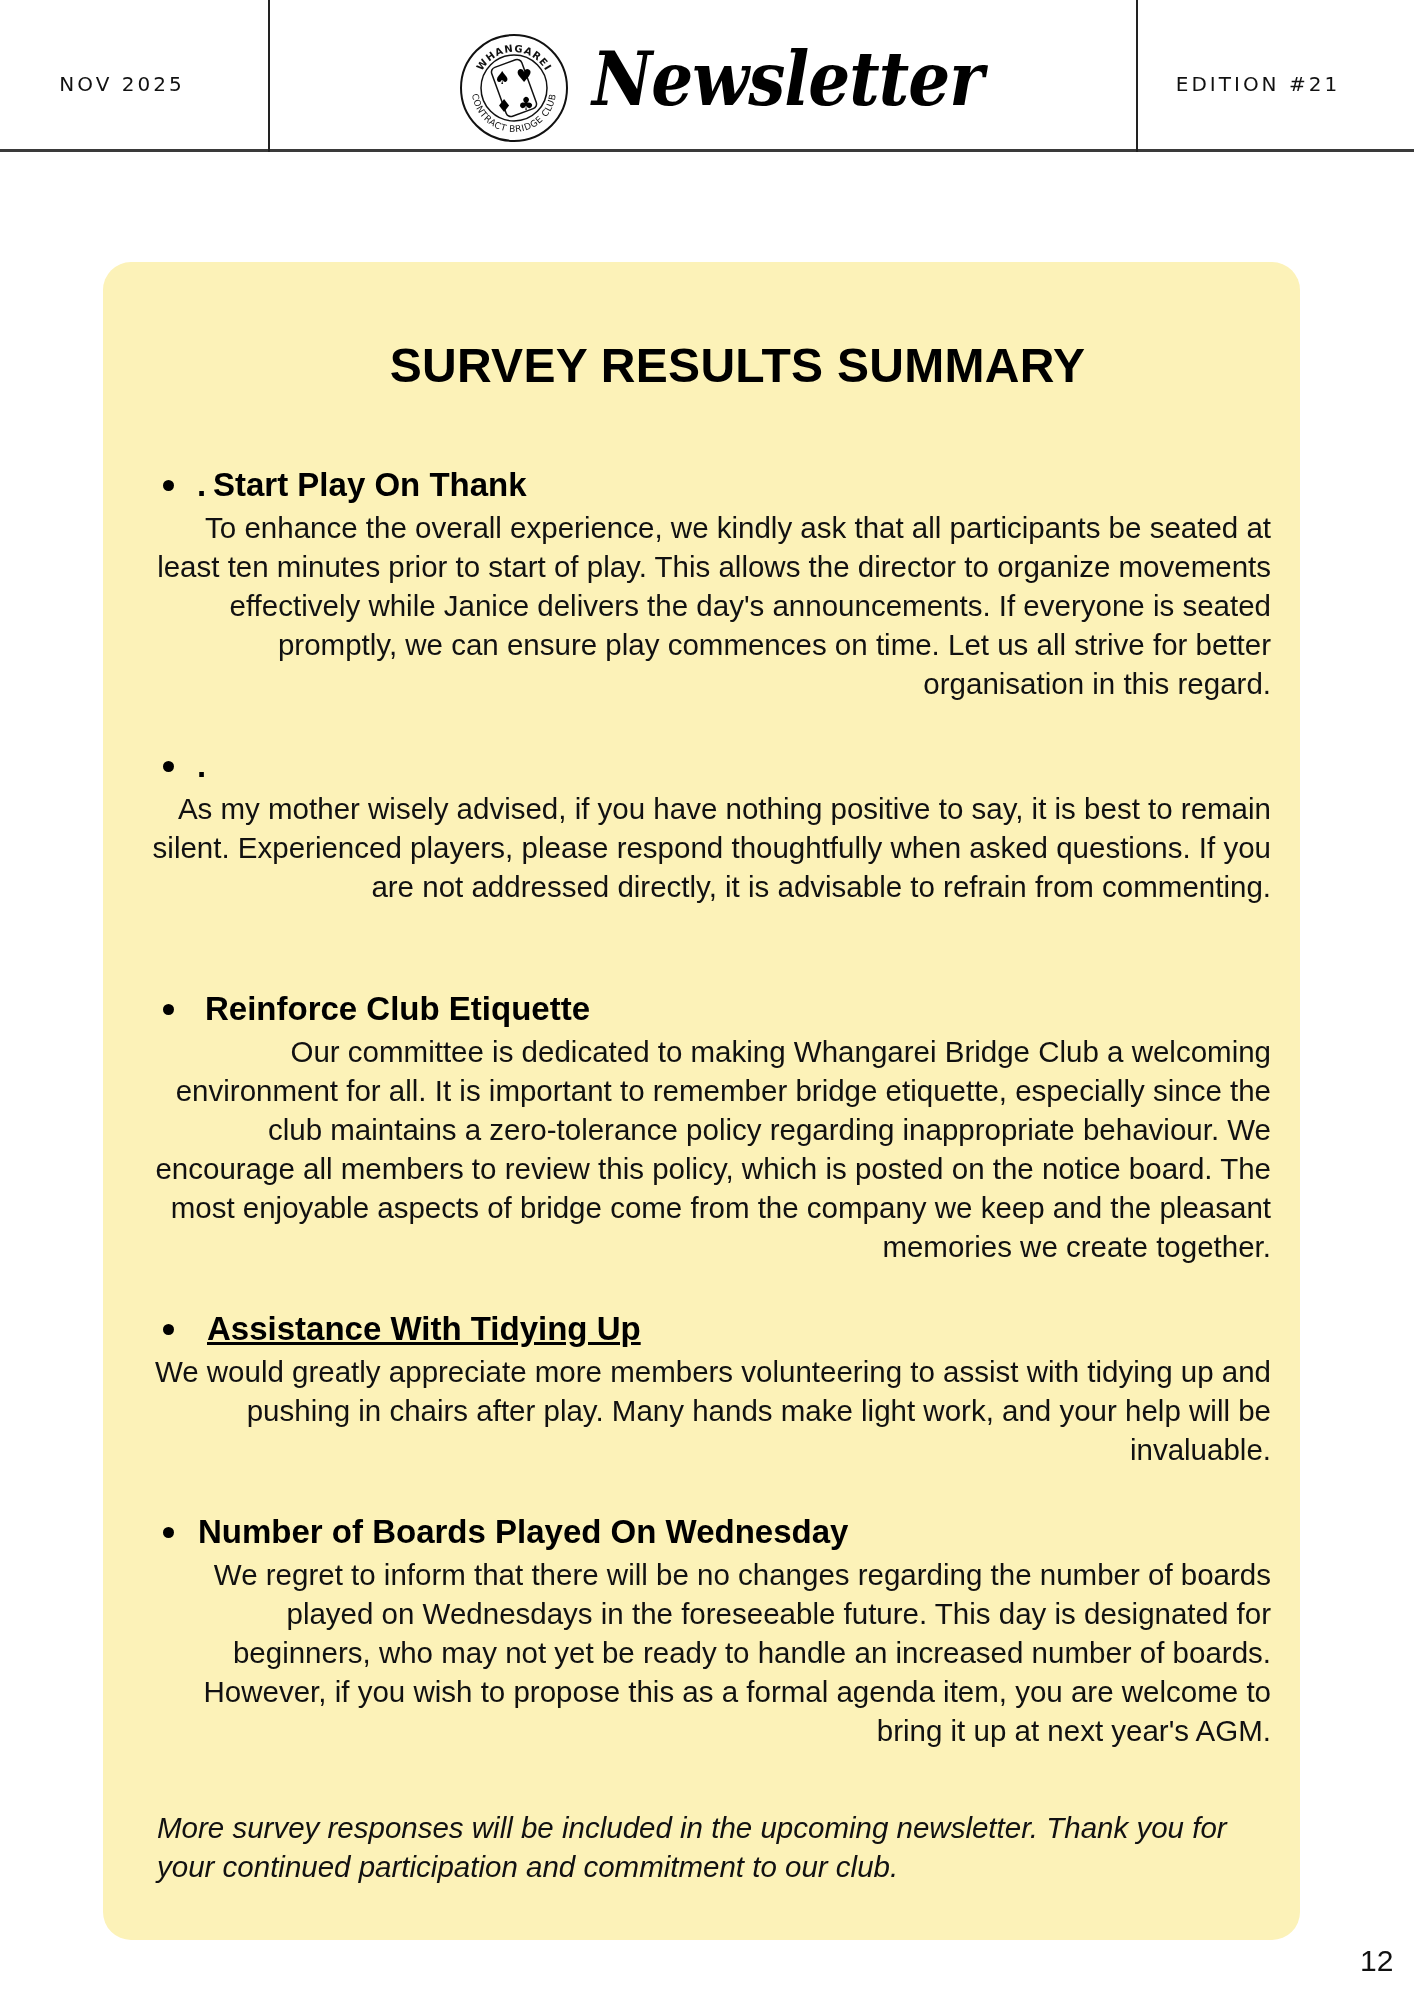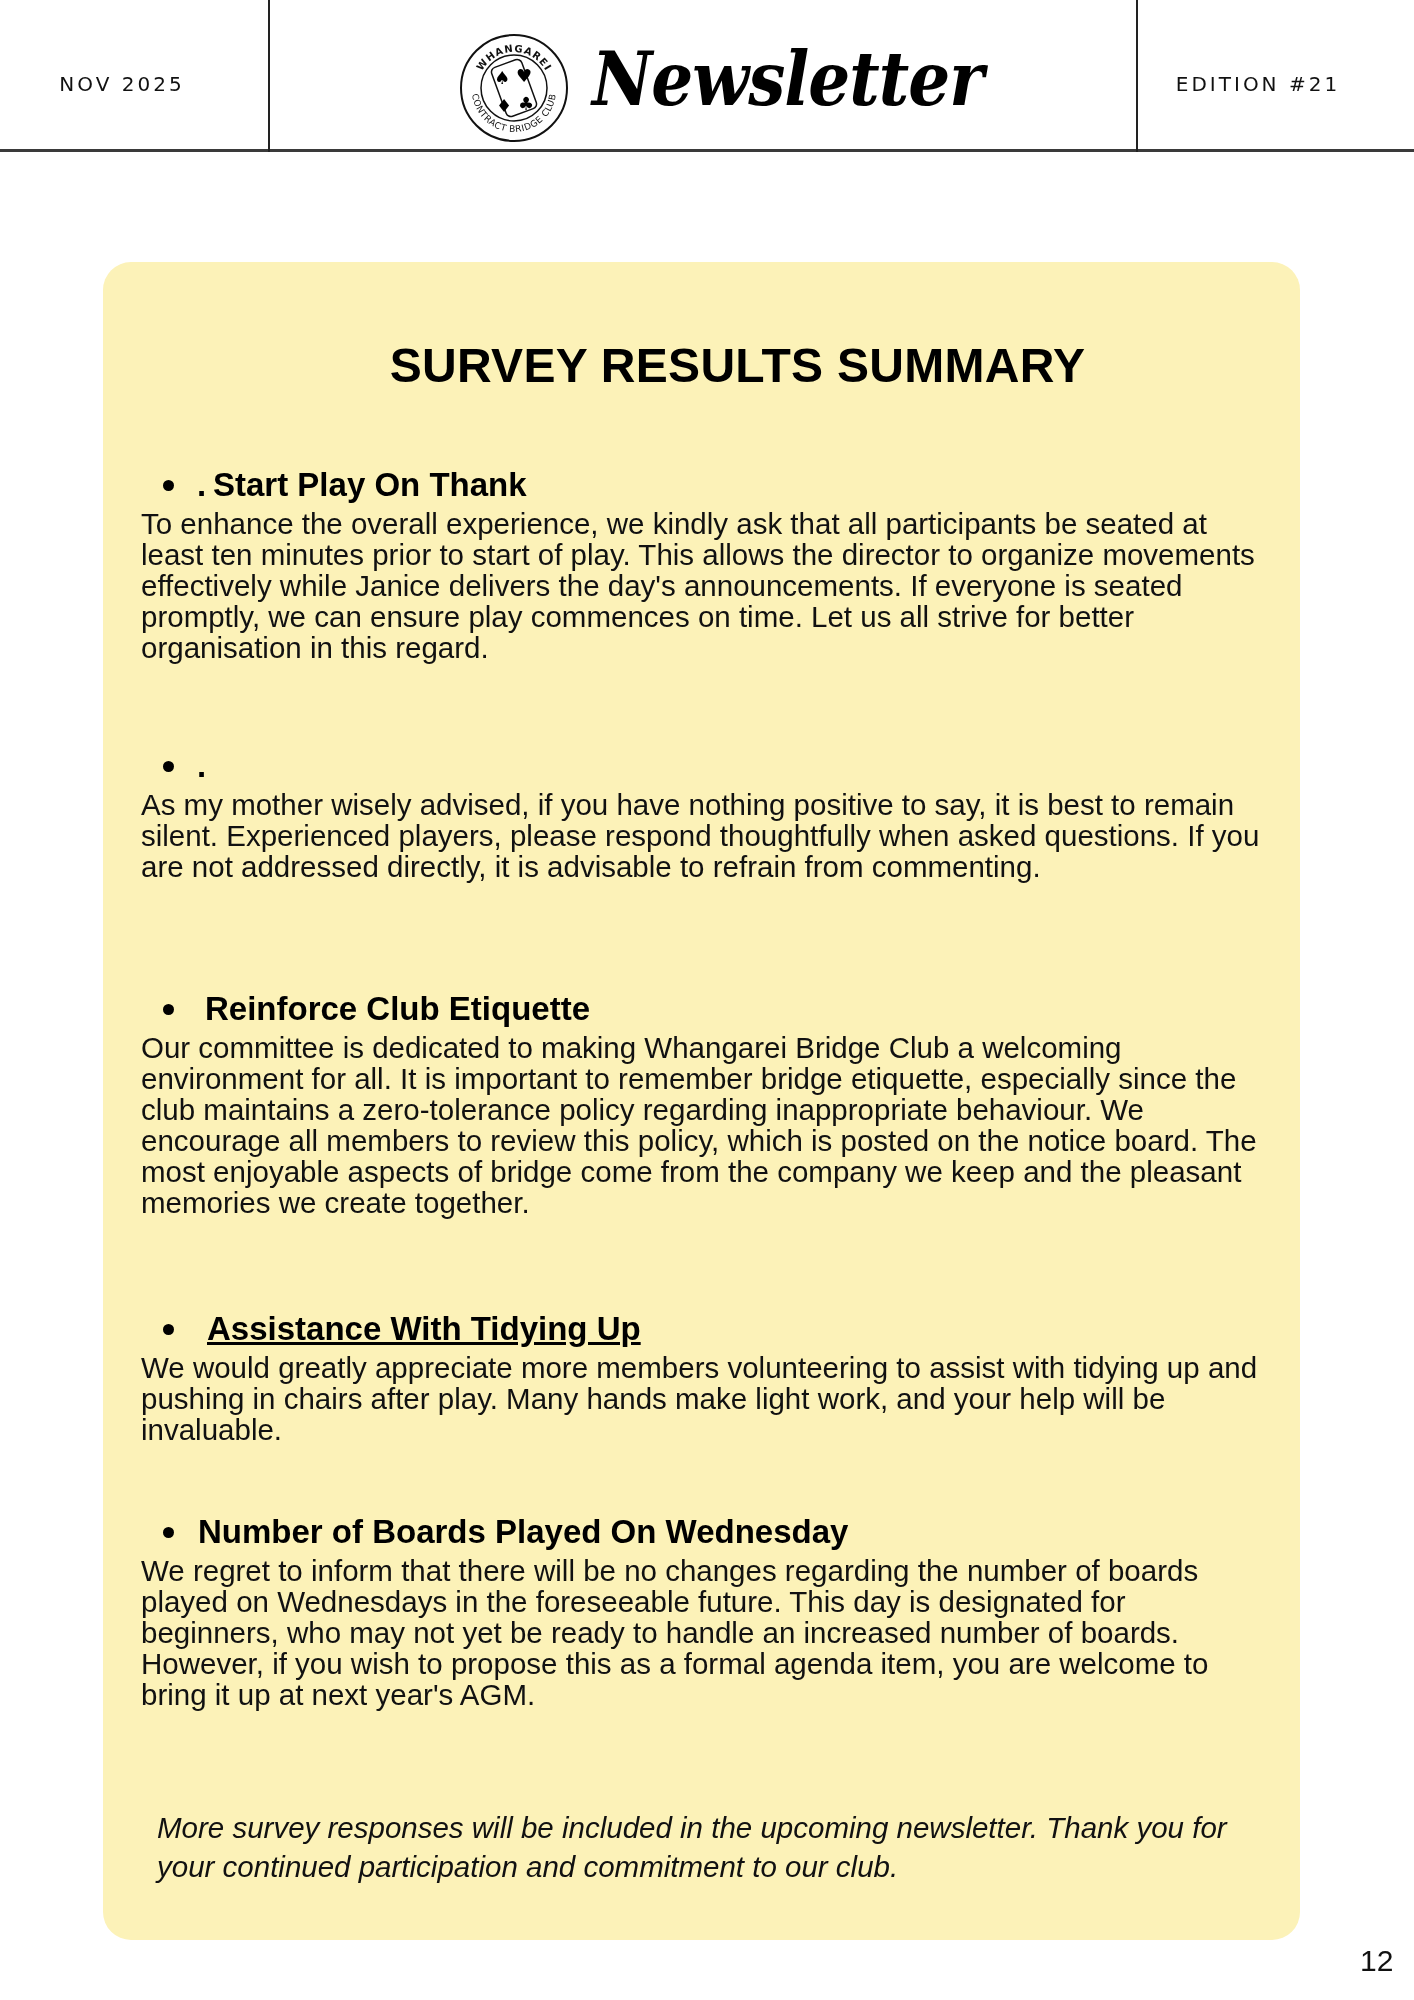--- a/index.html
+++ b/index.html
@@ -15,21 +15,21 @@
   .logo { position: absolute; left: 458px; top: 32px; width: 112px; height: 112px; }
   .masthead { position: absolute; left: 592px; top: 36px; font-family: "DejaVu Serif", serif; font-weight: bold; font-style: italic; font-size: 66px; letter-spacing: -1px; color: #000; transform: scaleY(1.12); transform-origin: left top; }
 
   .card { position: absolute; left: 103px; top: 262px; width: 1197px; height: 1678px; background: #fcf2b8; border-radius: 28px; }
   .card-title { position: absolute; left: 0; width: 1167px; top: 338px; text-align: center; font-family: "Liberation Sans", sans-serif; font-weight: bold; font-size: 48px; color: #000; letter-spacing: 0.3px; margin-left: 36px; }
 
   .section { position: absolute; left: 141px; width: 1130px; }
   .sec-heading { position: relative; height: 42px; font-family: "Liberation Sans", sans-serif; font-weight: bold; font-size: 33px; color: #000; white-space: nowrap; }
   .sec-heading .bullet { position: absolute; left: 22px; top: 14px; width: 11px; height: 11px; border-radius: 50%; background: #000; }
   .sec-heading .htext { position: absolute; top: 0; }
-  .sec-body { font-family: "Liberation Sans", sans-serif; font-size: 29.5px; line-height: 31px; color: #111; margin: 0; }
+  .sec-body { font-family: "Liberation Sans", sans-serif; font-size: 29.5px; line-height: 39px; color: #111; margin: 0; text-align: right; }
   .closing { position: absolute; left: 141px; width: 1130px; top: 1792px; font-family: "Liberation Sans", sans-serif; font-style: italic; font-size: 29.5px; line-height: 39px; color: #111; margin: 16px; }
 
   .page-number { position: absolute; left: 1360px; top: 1944px; font-family: "Liberation Sans", sans-serif; font-size: 30px; color: #111; }
 </style>
 </head>
 <body>
 
 <div class="header">
   <div class="hdr-date">NOV 2025</div>
   <div class="hdr-divider left"></div>

